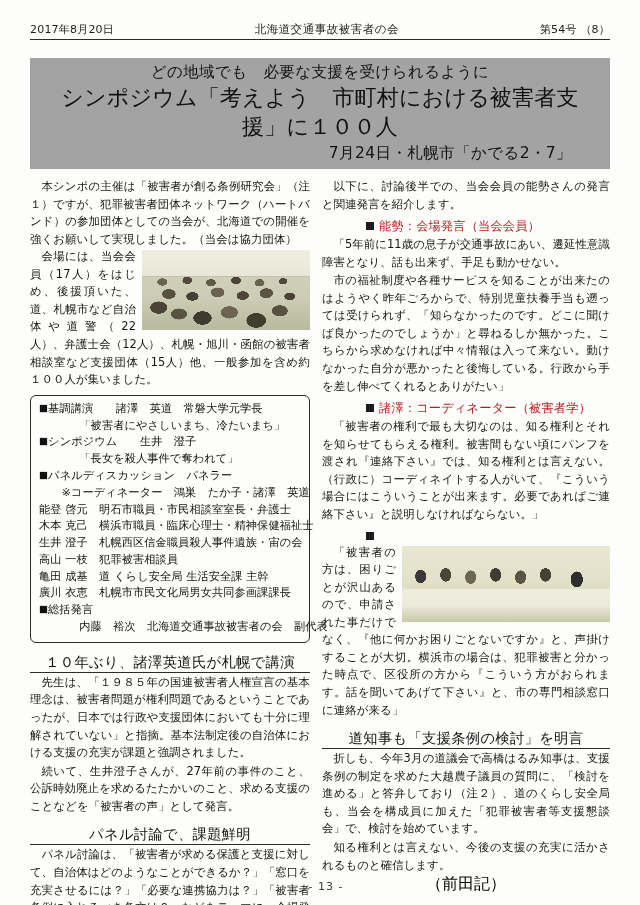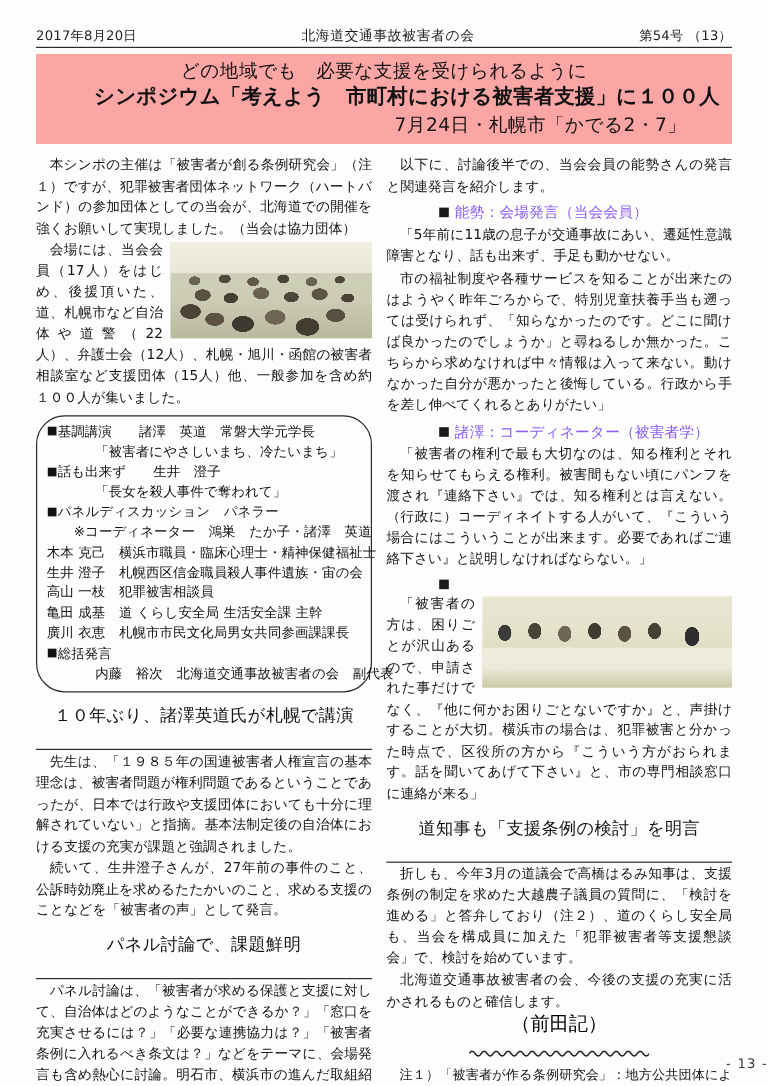--- a/index.html
+++ b/index.html
@@ -16,26 +16,26 @@
     display:flex;align-items:flex-end;justify-content:space-between;
     border-bottom:1.6px solid #2a2a2a;
     padding-bottom:2px;font-size:11px;color:#1d1d1d;
     letter-spacing:.2px;
   }
   .masthead .mh-center{font-size:11.5px;letter-spacing:.5px;}
   .masthead .mh-right{font-size:11px;}
 
   
   .banner{
-    margin-top:5px;background:#fca5a5;
+    margin-top:18px;background:#a3a3a3;
     padding:4px 10px 6px 10px;color:#111;
     line-height:1.32;
   }
   .banner .b1{font-size:15.5px;text-align:center;letter-spacing:.4px;}
-  .banner .b2{font-size:17px;text-align:right;letter-spacing:.2px;margin-top:1px;font-weight:bold;}
+  .banner .b2{font-size:22px;text-align:center;letter-spacing:.2px;margin-top:1px;}
   .banner .b3{font-size:15.5px;text-align:right;padding-right:28px;margin-top:1px;letter-spacing:.4px;}
 
   
   .cols{display:flex;margin-top:9px;gap:12px;}
   .col{width:284px;}
   .col.left{width:280px;}
   .col.right{width:288px;}
 
   p.body{
     margin:0 0 0 0;font-size:11.4px;line-height:1.54;
@@ -100,71 +100,71 @@
       radial-gradient(ellipse 9px 11px at 33% 41%, #6e6654 60%, transparent 62%),
       radial-gradient(ellipse 9px 11px at 45% 38%, #3f3c33 60%, transparent 62%),
       radial-gradient(ellipse 9px 11px at 57% 41%, #5a5344 60%, transparent 62%),
       radial-gradient(ellipse 9px 11px at 69% 38%, #474035 60%, transparent 62%),
       radial-gradient(ellipse 10px 13px at 84% 44%, #2e2e2e 60%, transparent 62%),
       linear-gradient(to bottom, rgba(255,255,255,0) 55%, #efeedd 58%, #eceadb 78%, #c9c9a6 100%);
   }
 
   
   .program-box{
-    border:1.3px solid #2a2a2a;border-radius:24px;
+    border:1.3px solid #2a2a2a;border-radius:6px;
     padding:5px 8px 6px 8px;margin-top:6px;
     font-size:11.2px;line-height:1.5;color:#121212;letter-spacing:.1px;
   }
   .program-box .ln{white-space:nowrap;}
   .program-box .ind2{padding-left:2.0em;}
   .program-box .ind3{padding-left:3.6em;}
   .sq{font-size:9.5px;vertical-align:1px;}
 
   
   h2.sub{
     margin:10px 0 1px 0;font-size:14.3px;font-weight:normal;
     color:#101010;text-align:center;letter-spacing:.3px;
-    border-bottom:1.1px solid #2b2b2b;padding-bottom:18px;
+    border-bottom:1.1px solid #2b2b2b;padding-bottom:0;
   }
 
   
   .speaker{
-    font-size:12.2px;margin:5px 0 1px 0;color:#8b5cf6;letter-spacing:.2px;padding-left:44px;
+    font-size:12.2px;margin:5px 0 1px 0;color:#b91c1c;letter-spacing:.2px;padding-left:44px;
   }
   .speaker .bullet{
     display:inline-block;width:8px;height:8px;background:#1b1b1b;
     margin-right:5px;vertical-align:0px;
   }
   .u{ text-underline-offset:1.5px; }
 
   
   .wavy{margin:10px auto 6px auto;width:150px;height:8px;display:block;}
 
   
   .notes{font-size:10.9px;line-height:1.5;color:#141414;text-align:justify;letter-spacing:.1px;}
   .notes p{margin:0;text-indent:1em;}
 
   .signoff{text-align:center;font-size:16px;}
 
   .footer{
-    position:absolute;left:12px;right:0;bottom:12px;text-align:right;
+    position:absolute;left:12px;right:0;bottom:12px;text-align:center;
     font-size:11px;color:#3a3a3a;letter-spacing:1px;
   }
   .clear{clear:both;height:0;}
 </style>
 </head>
 <body>
 
 <div class="page">
   <div class="sheet">
 
     <div class="masthead">
       <span class="mh-left">2017年8月20日</span>
       <span class="mh-center">北海道交通事故被害者の会</span>
-      <span class="mh-right">第54号 （13）</span>
+      <span class="mh-right">第54号 （8）</span>
     </div>
 
     <div class="banner">
       <div class="b1">どの地域でも　必要な支援を受けられるように</div>
       <div class="b2">シンポジウム「考えよう　市町村における被害者支援」に１００人</div>
       <div class="b3">7月24日・札幌市「かでる2・7」</div>
     </div>
 
     <div class="cols">
 
@@ -172,24 +172,25 @@
 
         <p class="body">本シンポの主催は「被害者が創る条例研究会」（注１）ですが、犯罪被害者団体ネットワーク（ハートバンド）の参加団体としての当会が、北海道での開催を強くお願いして実現しました。（当会は協力団体）</p>
 
         <div class="photo p1 ph-room"></div>
         <p class="body">会場には、当会会員（17人）をはじめ、後援頂いた、道、札幌市など自治体や道警（22人）、弁護士会（12人）、札幌・旭川・函館の被害者相談室など支援団体（15人）他、一般参加を含め約１００人が集いました。</p>
         <div class="clear"></div>
 
         <div class="program-box">
           <div class="ln"><span class="sq">■</span><span>基調講演　　諸澤　英道　常磐大学元学長</span></div>
           <div class="ln ind3"><span>「被害者にやさしいまち、冷たいまち」</span></div>
-          <div class="ln"><span class="sq">■</span><span>話も出来ず　　生井　澄子</span></div>
+          <div class="ln"><span class="sq">■</span><span>シンポジウム　　生井　澄子</span></div>
           <div class="ln ind3"><span>「長女を殺人事件で奪われて」</span></div>
           <div class="ln"><span class="sq">■</span><span>パネルディスカッション　パネラー</span></div>
           <div class="ln ind2"><span>※コーディネーター　鴻巣　たか子・諸澤　英道</span></div>
+          <div class="ln"><span>能登 啓元　明石市職員・市民相談室室長・弁護士</span></div>
           <div class="ln"><span>木本 克己　横浜市職員・臨床心理士・精神保健福祉士</span></div>
           <div class="ln"><span>生井 澄子　札幌西区信金職員殺人事件遺族・宙の会</span></div>
           <div class="ln"><span>高山 一枝　犯罪被害相談員</span></div>
           <div class="ln"><span>亀田 成基　道 くらし安全局 生活安全課 主幹</span></div>
           <div class="ln"><span>廣川 衣恵　札幌市市民文化局男女共同参画課課長</span></div>
           <div class="ln"><span class="sq">■</span><span>総括発言</span></div>
           <div class="ln ind3"><span>内藤　裕次　北海道交通事故被害者の会　副代表</span></div>
         </div>
 
         <h2 class="sub">１０年ぶり、諸澤英道氏が札幌で講演</h2>
@@ -217,21 +218,21 @@
 
         <div class="speaker">
           <span class="bullet"></span>
         </div>
         <div class="photo p2 ph-panel"></div>
         <p class="body">「被害者の方は、困りごとが沢山あるので、申請された事だけでなく、『他に何かお困りごとないですか』と、声掛けすることが大切。横浜市の場合は、犯罪被害と分かった時点で、区役所の方から『こういう方がおられます。話を聞いてあげて下さい』と、市の専門相談窓口に連絡が来る」</p>
         <div class="clear"></div>
 
         <h2 class="sub">道知事も「支援条例の検討」を明言</h2>
         <p class="body">折しも、今年3月の道議会で高橋はるみ知事は、支援条例の制定を求めた大越農子議員の質問に、「検討を進める」と答弁しており（注２）、道のくらし安全局も、当会を構成員に加えた「犯罪被害者等支援懇談会」で、検討を始めています。</p>
-        <p class="body">北海道交通事故被害者の会、今後の支援の充実に活かされるものと確信します。</p>
+        <p class="body">知る権利とは言えない、今後の支援の充実に活かされるものと確信します。</p>
         <div class="signoff">（前田記）</div>
 
         <svg class="wavy" viewBox="0 0 150 8" preserveAspectRatio="none">
           <path d="M0 4 Q 2.5 0 5 4 T 10 4 T 15 4 T 20 4 T 25 4 T 30 4 T 35 4 T 40 4 T 45 4 T 50 4 T 55 4 T 60 4 T 65 4 T 70 4 T 75 4 T 80 4 T 85 4 T 90 4 T 95 4 T 100 4 T 105 4 T 110 4 T 115 4 T 120 4 T 125 4 T 130 4 T 135 4 T 140 4 T 145 4 T 150 4" fill="none" stroke="#1e1e1e" stroke-width="1.3"></path>
         </svg>
 
         <div class="notes">
           <p>注１）「被害者が作る条例研究会」：地方公共団体による支援の充実等を目的に、犯罪被害者や研究者（諸澤先生など）、行政関係者で作る研究会。「基本条例案」を作成し、全国各地でシンポジウムを開催。今年7月には新しく「すべてのまちに被害者条例を」を発刊。</p>
 
         </div>

